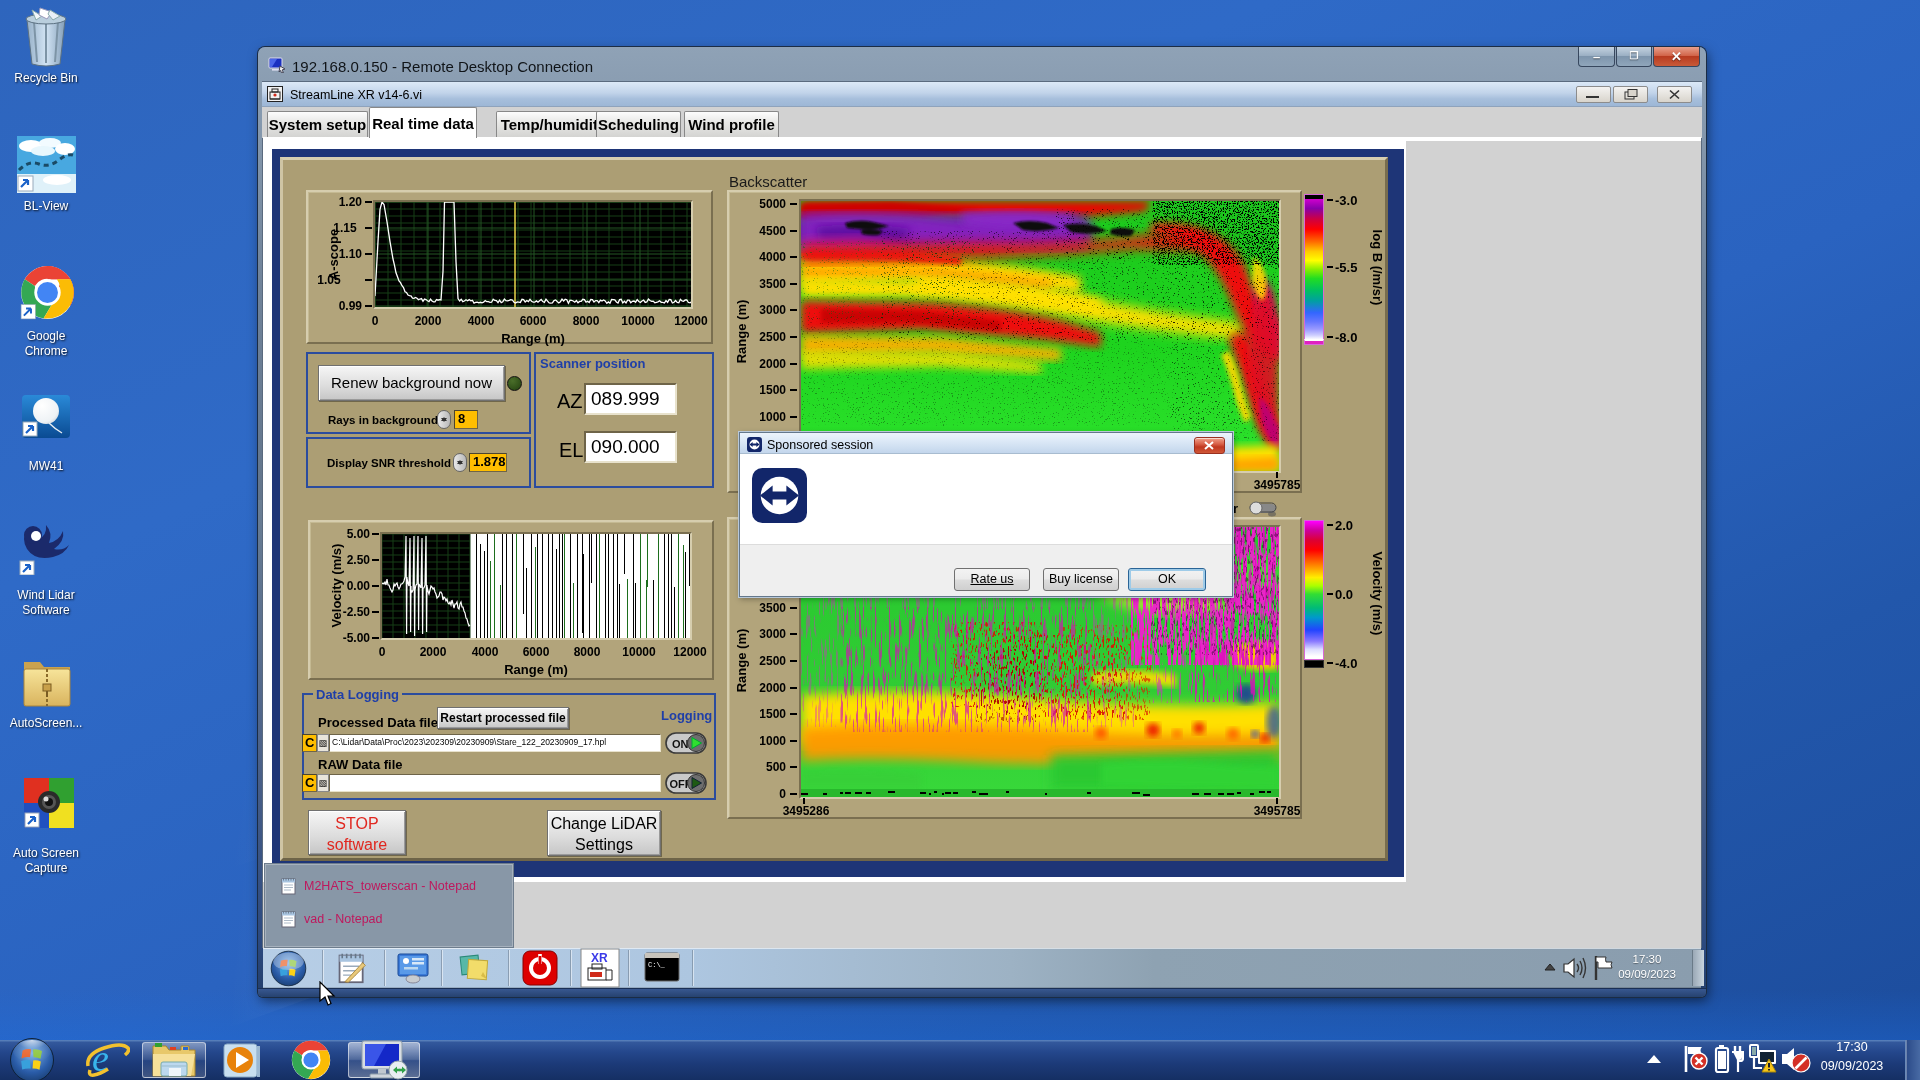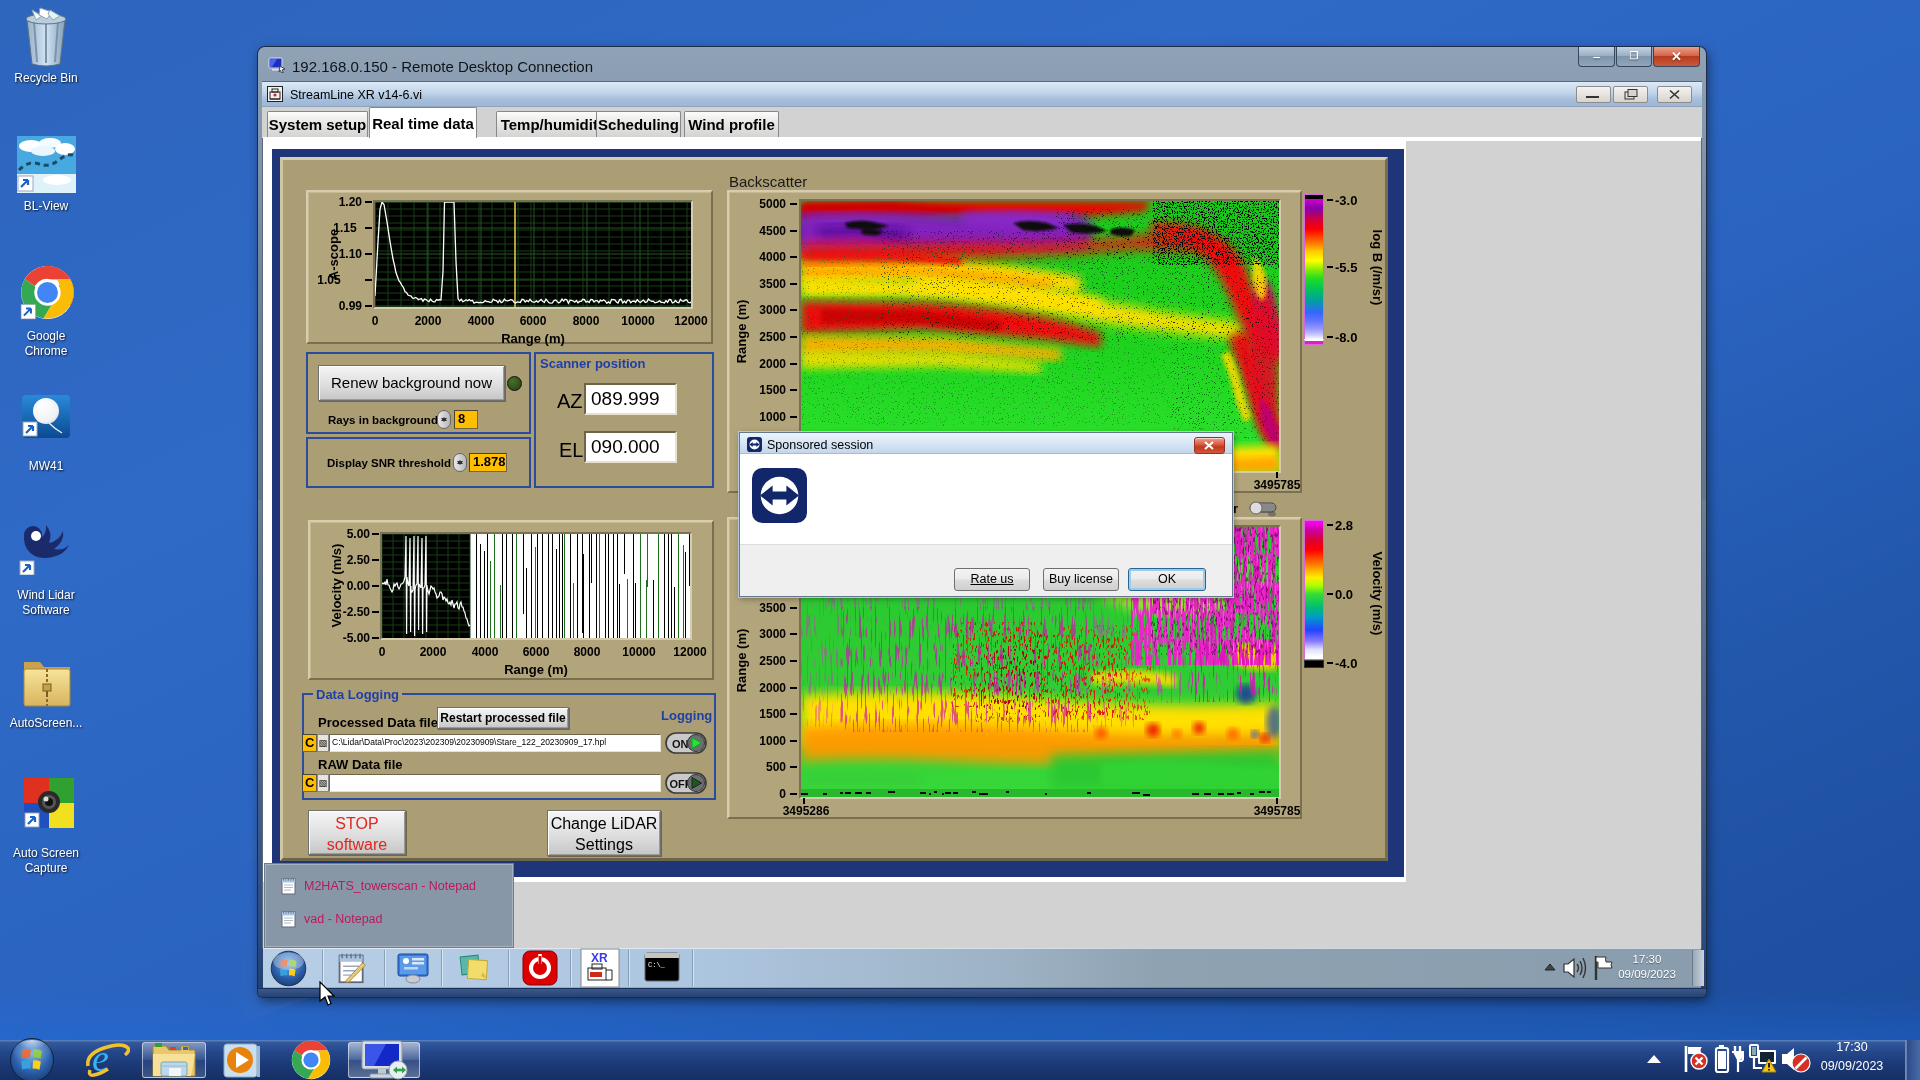--- a/index.html
+++ b/index.html
@@ -779,21 +779,21 @@
 <div class="abs" style="left:790px;top:793px;width:7px;height:2px;background:#000;"></div>
 <div class="axlab" style="left:703px;top:653px;transform:rotate(-90deg);width:76px;text-align:center;font-size:13px;">Range (m)</div>
 <div class="abs" style="left:1276px;top:798px;width:2px;height:6px;background:#000;"></div>
 <div class="abs" style="left:803px;top:798px;width:2px;height:6px;background:#000;"></div>
 <div class="axlab" style="left:770px;top:804px;width:72px;text-align:center;">3495286</div>
 <div class="axlab" style="left:1241px;top:804px;width:72px;text-align:center;">3495785</div>
 <div class="abs" style="left:1304px;top:520px;width:20px;height:140px;border:1px solid #d868d8;background:
 linear-gradient(180deg,#ff00ff 0%,#cc0099 7%,#dd0033 14%,#ff0000 21%,#ff7700 31%,#ffee00 41%,#aaff00 47%,#33dd33 53%,#00bb77 63%,#0099cc 70%,#2244ff 79%,#8877ff 87%,#ddddff 93%,#ffffff 98%);"></div>
 <div class="abs" style="left:1304px;top:660px;width:20px;height:8px;background:#000;border:1px solid #333;"></div>
 <div class="abs" style="left:1327px;top:524px;width:6px;height:2px;background:#000;"></div>
-<div class="axlab" style="left:1335px;top:518px;font-size:13px;">2.8</div>
+<div class="axlab" style="left:1335px;top:518px;font-size:13px;">2.0</div>
 <div class="abs" style="left:1327px;top:593px;width:6px;height:2px;background:#000;"></div>
 <div class="axlab" style="left:1335px;top:587px;font-size:13px;">0.0</div>
 <div class="abs" style="left:1327px;top:662px;width:6px;height:2px;background:#000;"></div>
 <div class="axlab" style="left:1335px;top:656px;font-size:13px;">-4.0</div>
 <div class="axlab" style="left:1318px;top:586px;transform:rotate(90deg);width:118px;text-align:center;font-size:13px;">Velocity (m/s)</div>
 <div class="dlg">
 <div class="dlgtitle"></div>
 <svg style="position:absolute;left:7px;top:4px;" width="15" height="15" viewBox="0 0 24 24">
 <rect width="24" height="24" rx="5" fill="#12266a"></rect>
       <circle cx="12" cy="12" r="8" fill="#fff"></circle>

